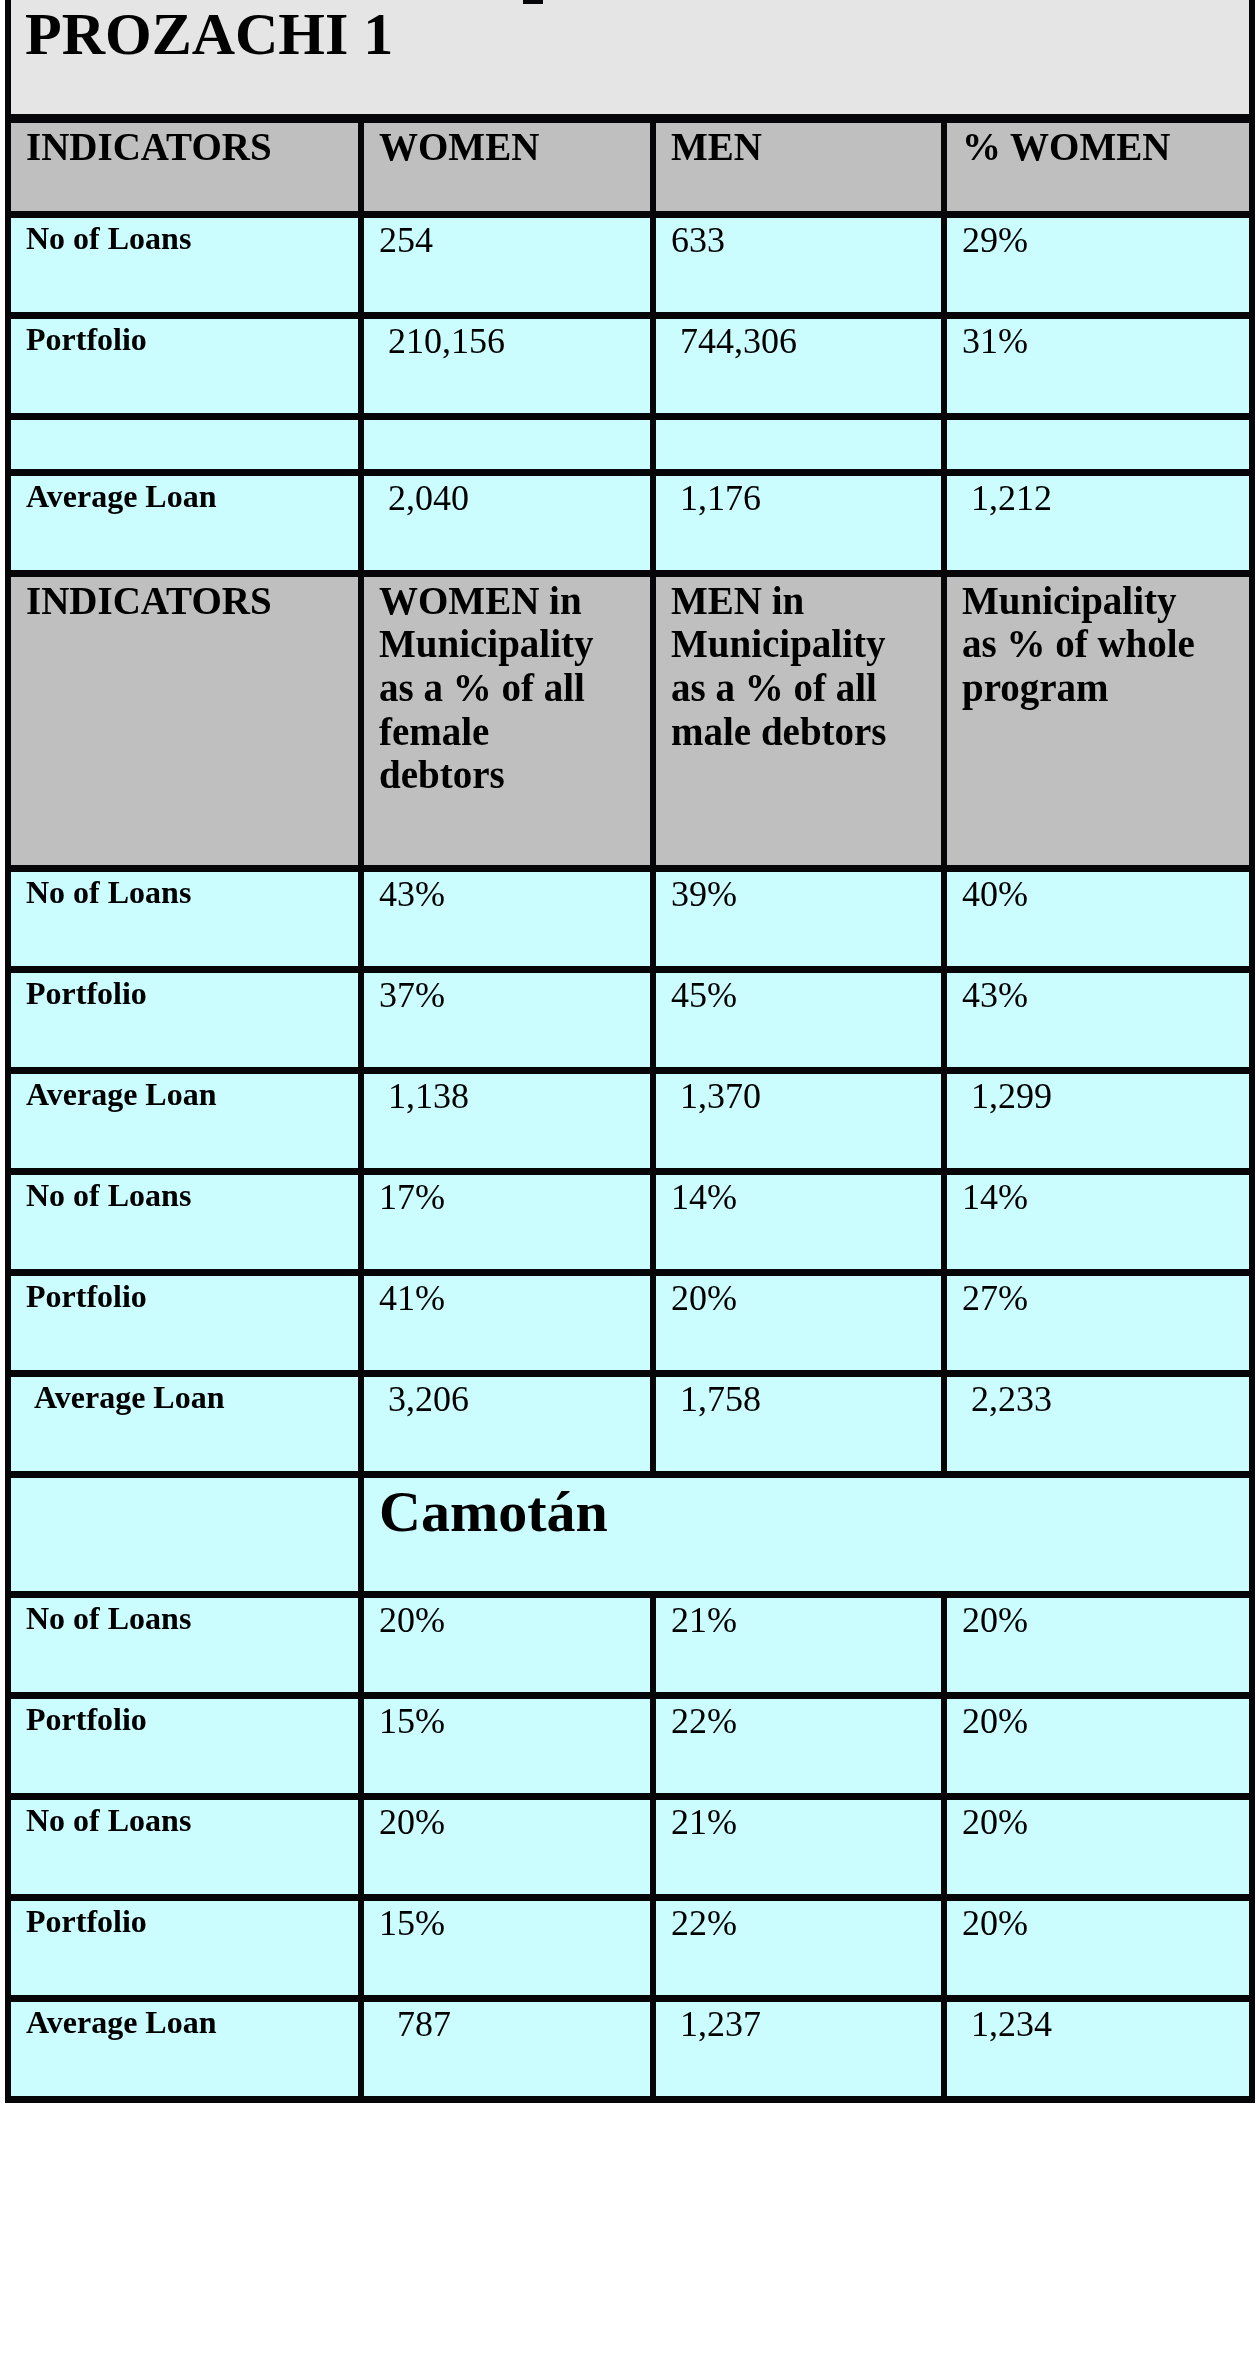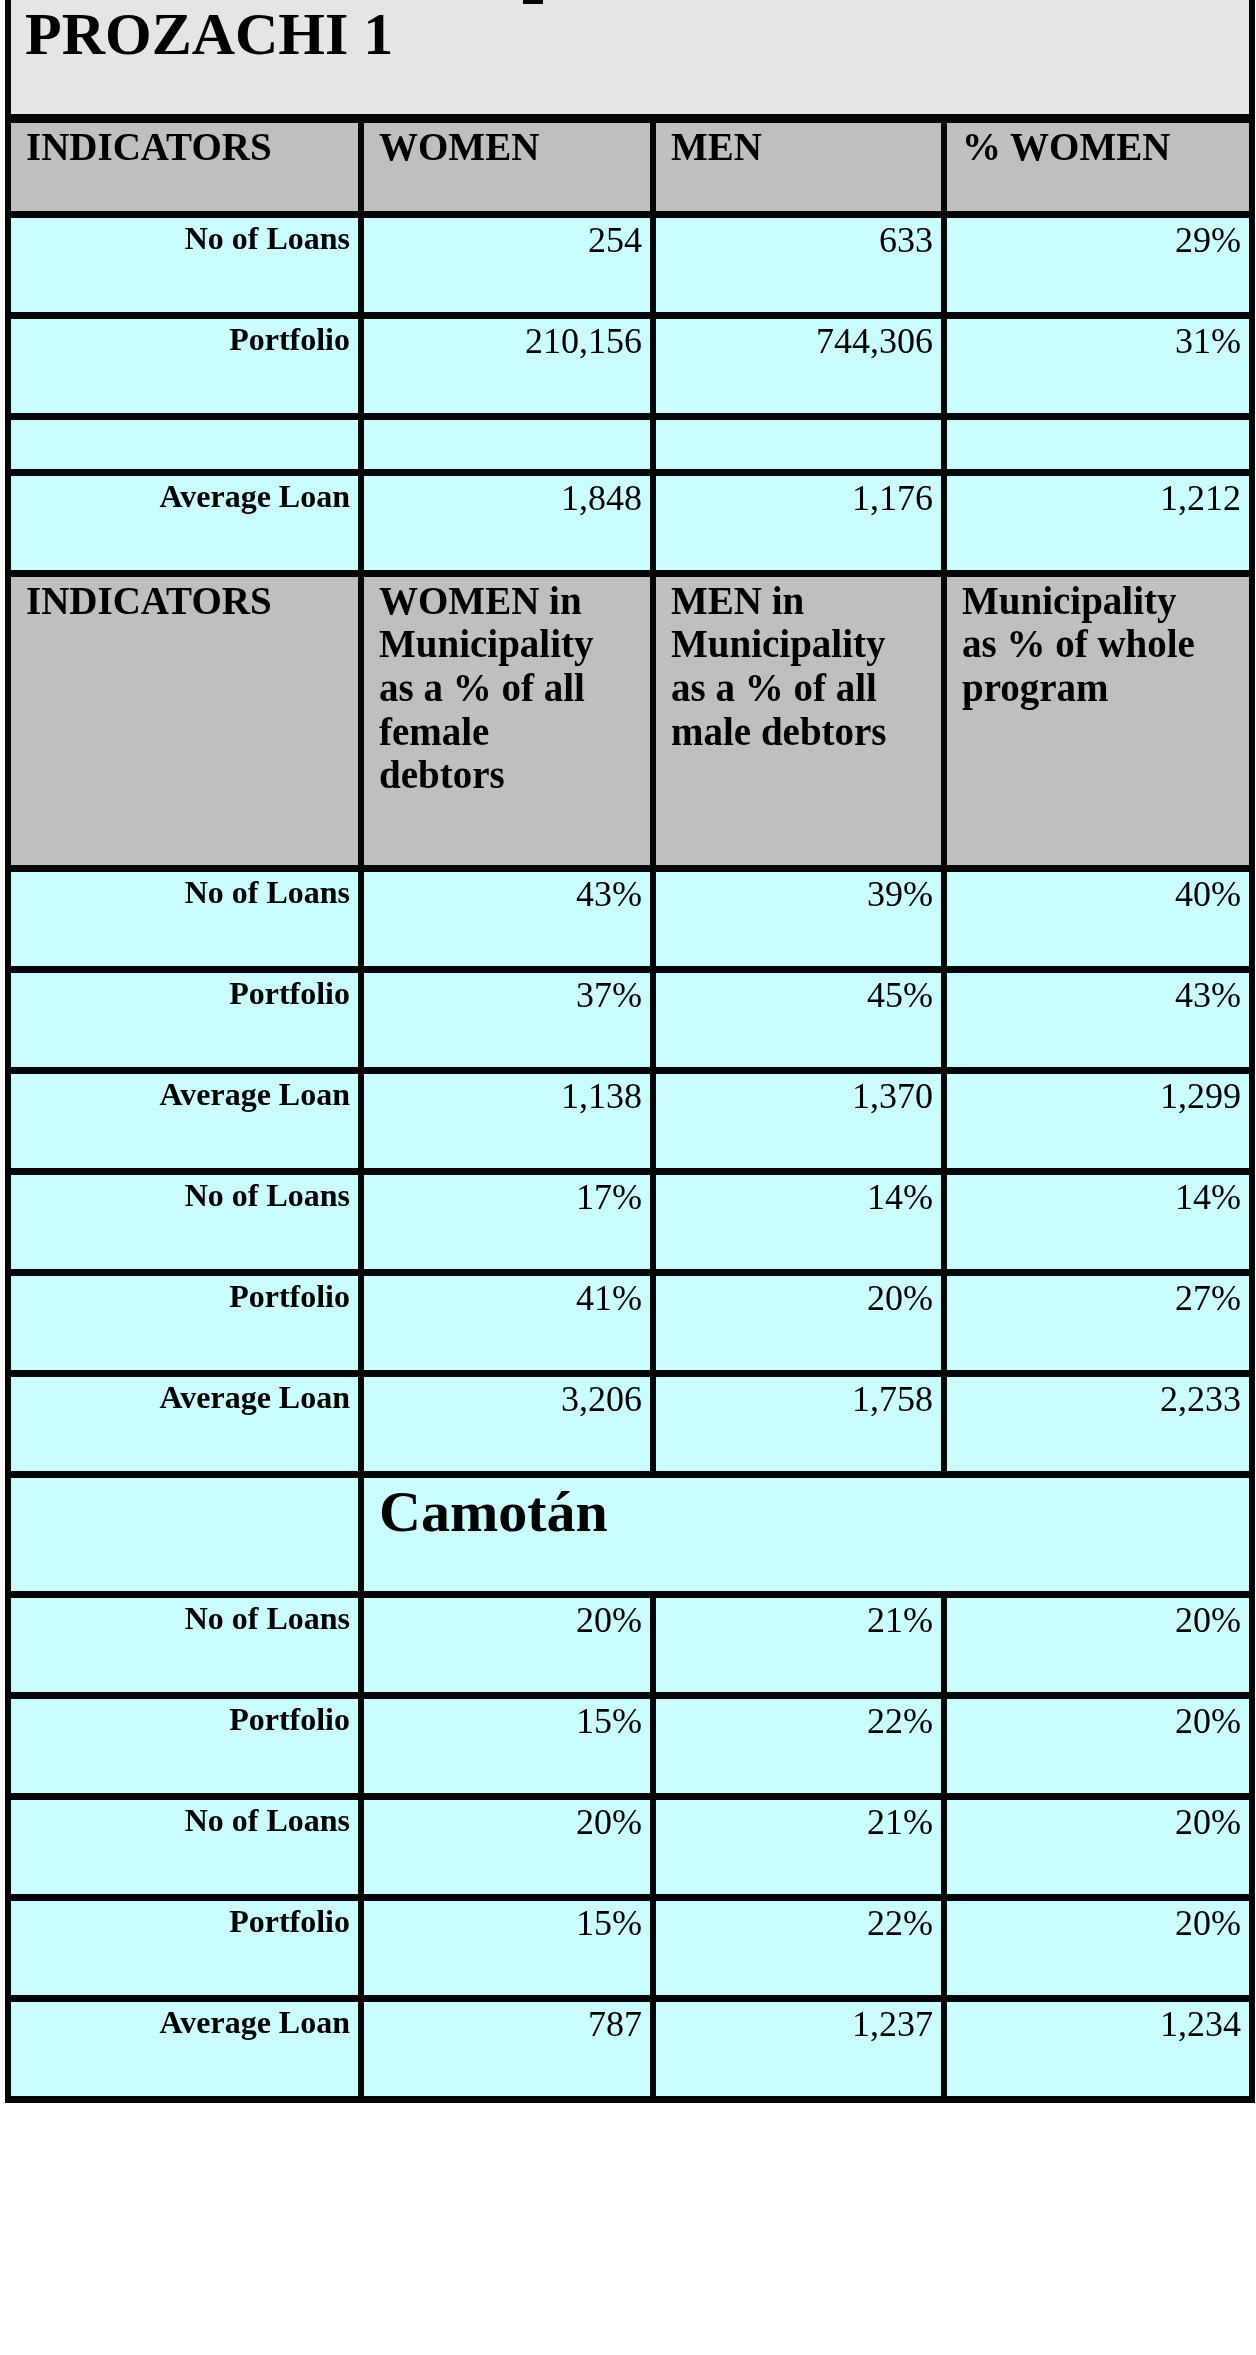--- a/index.html
+++ b/index.html
@@ -63,21 +63,21 @@
   
   td.muni-cell {
     font-size: 58px;
     font-weight: bold;
     line-height: 1.1;
   }
   
   tr.banner-row   { height: 118px; }
   tr.header1-row  { height: 96px; }
   tr.header2-row  { height: 295px; }
-  tr.data-row     { height: 101px; text-align: right; }
+  tr.data-row     { height: 101px; }
   tr.empty-row    { height: 56px; }
   tr.muni-row     { height: 120px; }
   
   .fragment {
     position: absolute;
     left: 523px;
     top: 0;
     width: 20px;
     height: 4px;
     background: #060608;
@@ -121,21 +121,21 @@
       <td>31%</td>
     </tr>
     <tr class="empty-row">
       <td class="label-cell"></td>
       <td></td>
       <td></td>
       <td></td>
     </tr>
     <tr class="data-row">
       <td class="label-cell">Average Loan</td>
-      <td> 1,848</td>
+      <td> 2,040</td>
       <td> 1,176</td>
       <td> 1,212</td>
     </tr>
 
     <tr class="header-row header2-row">
       <td>INDICATORS</td>
       <td>WOMEN in
 Municipality
 as a % of all
 female

